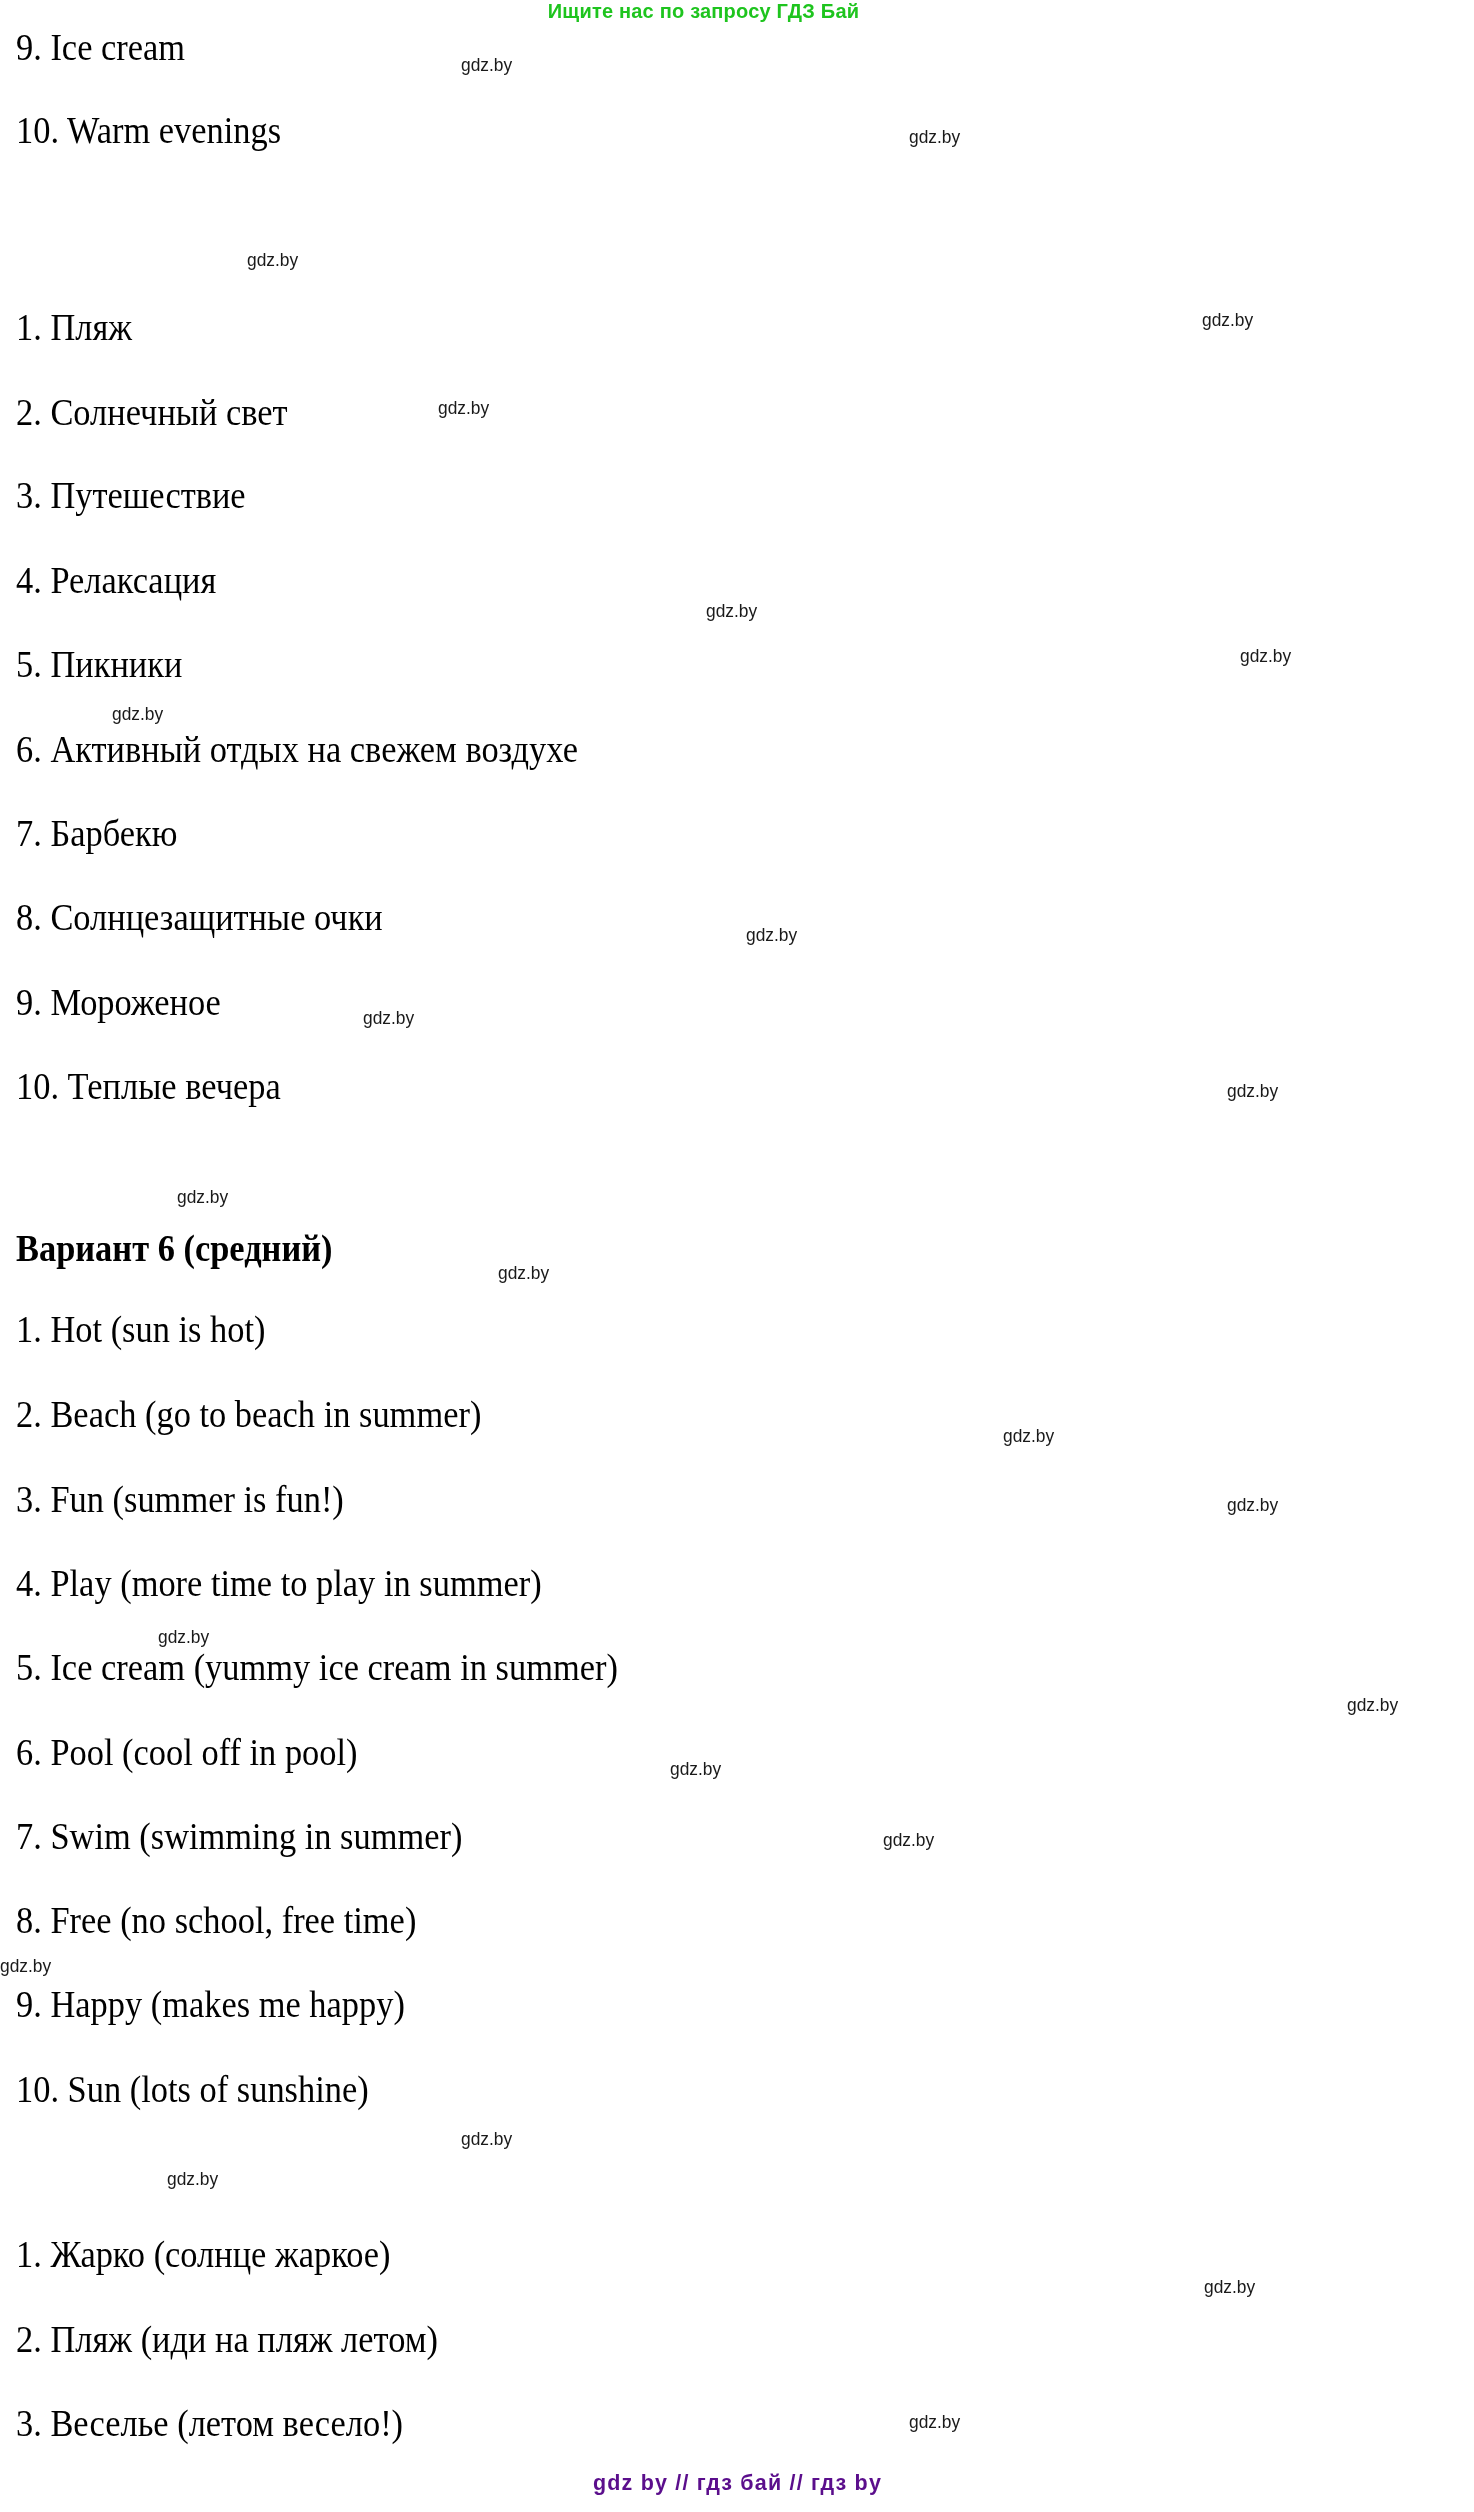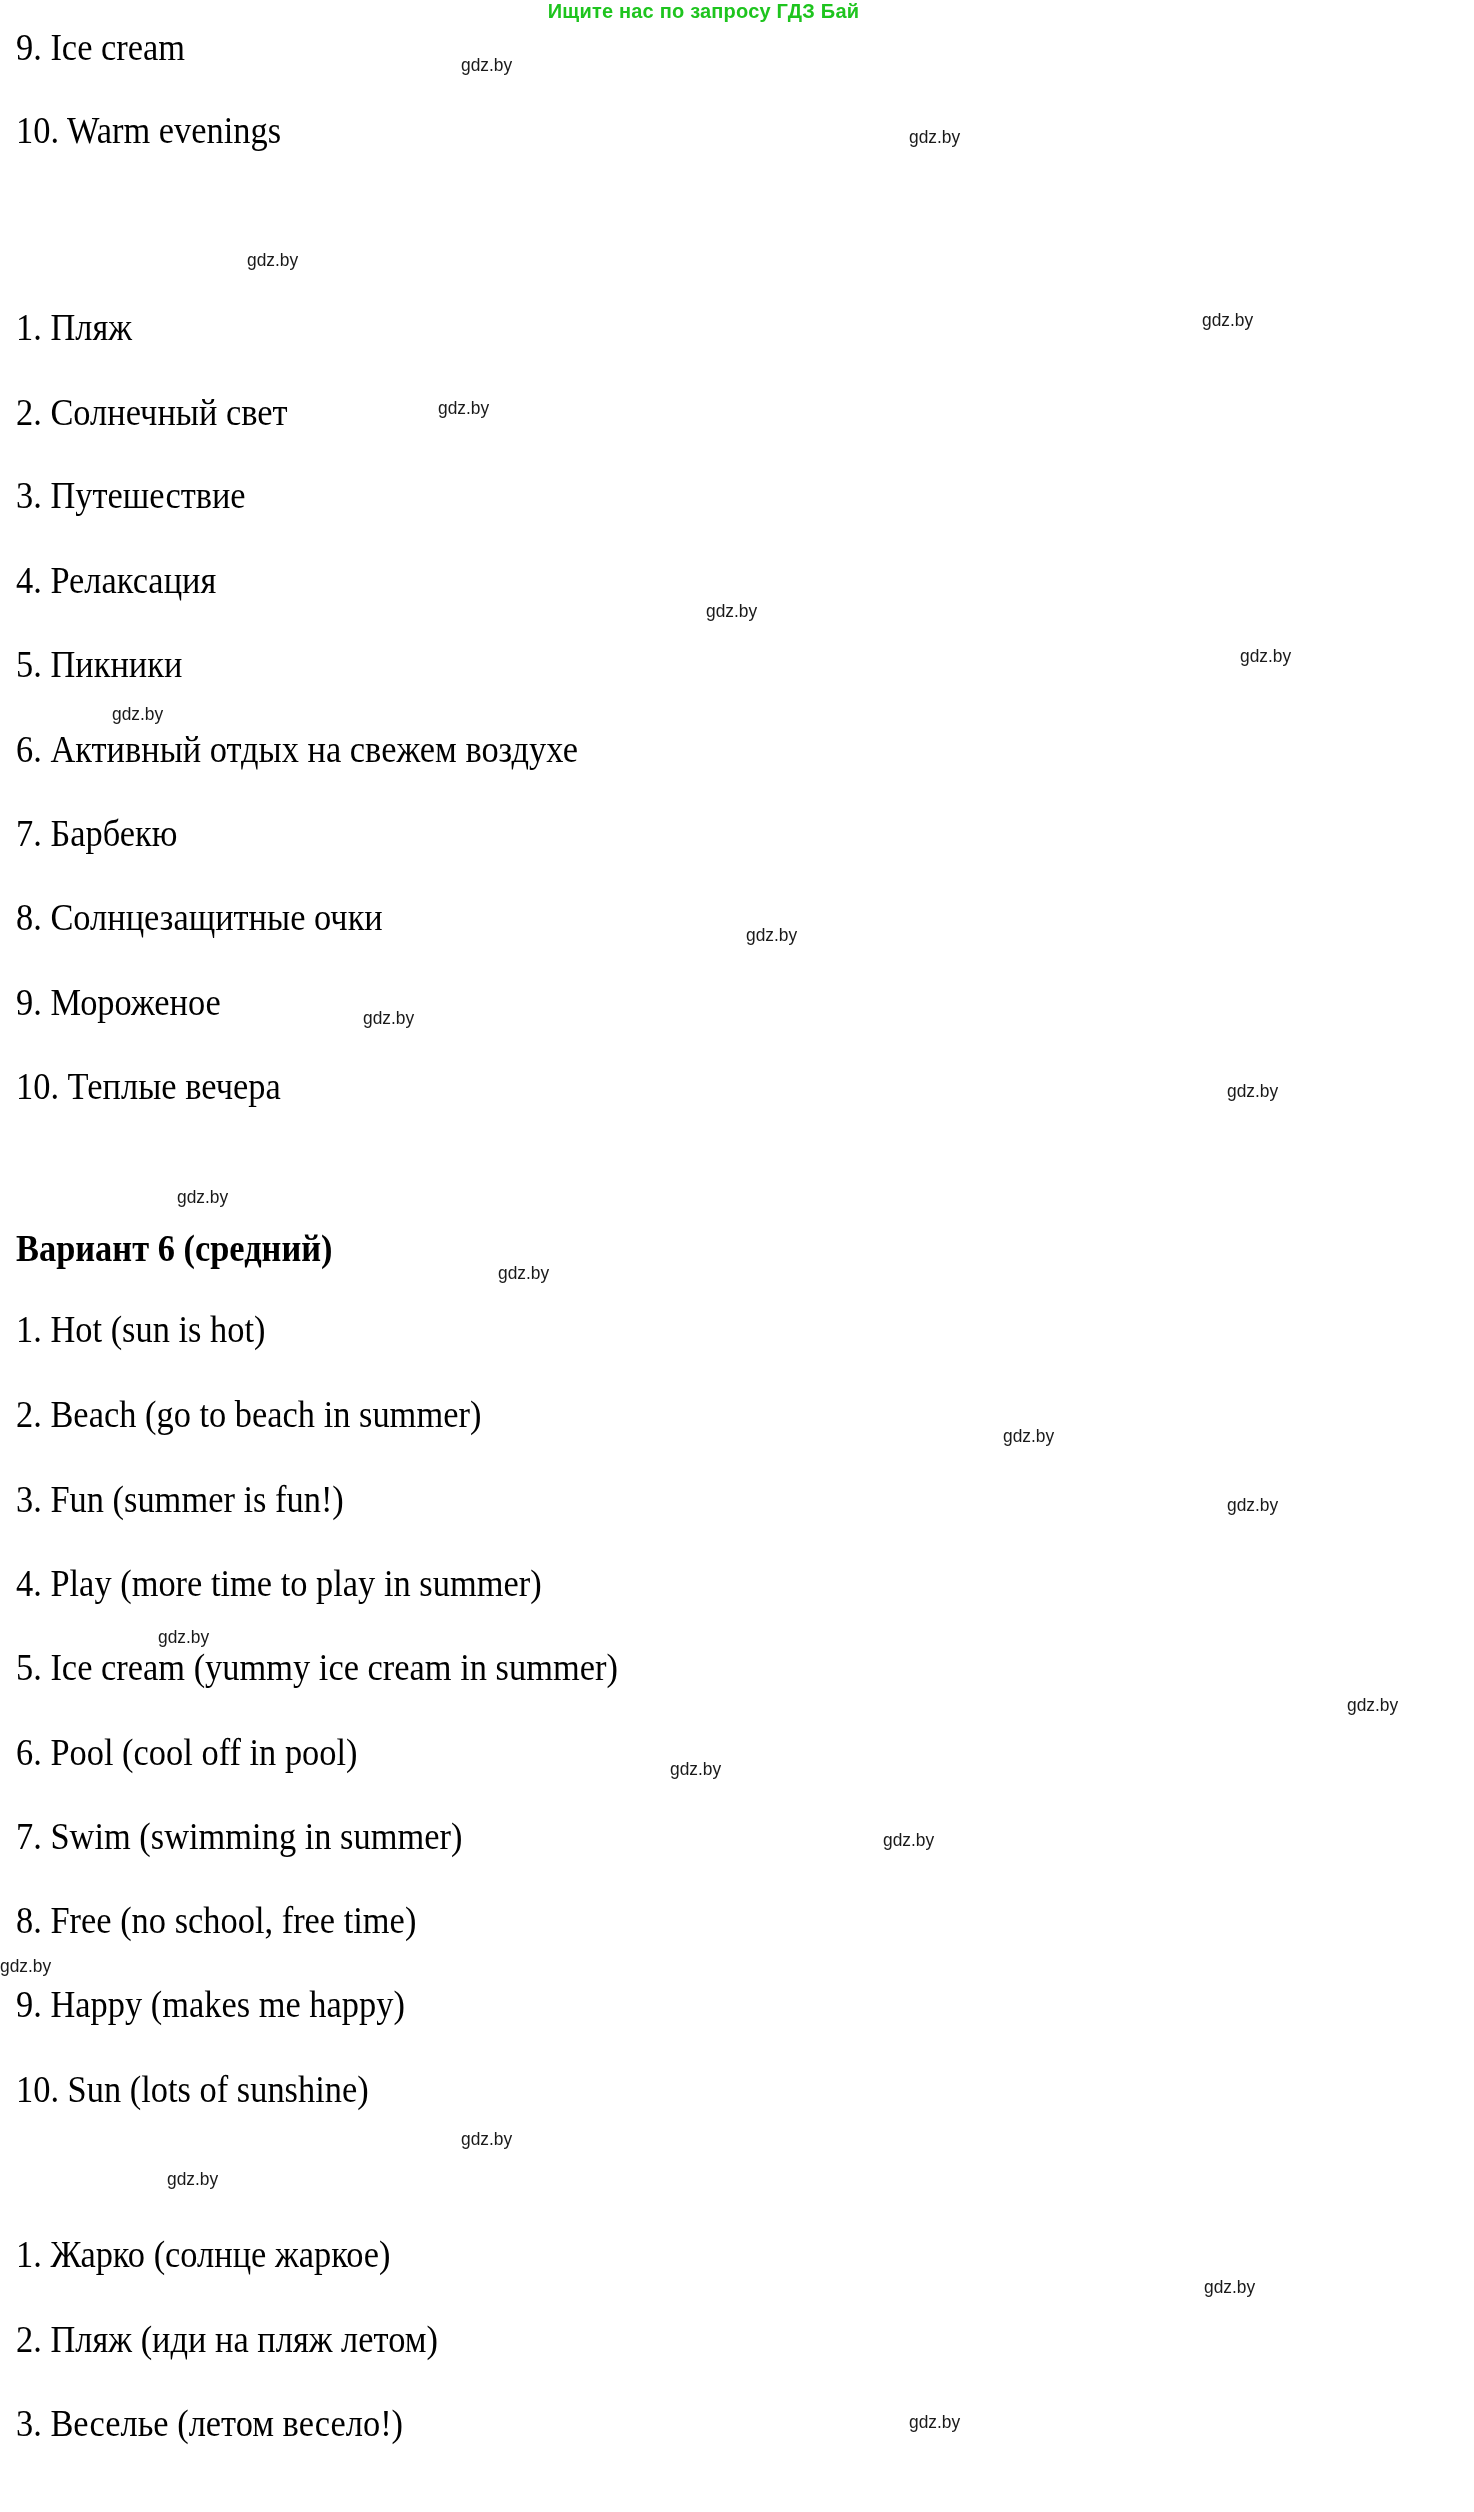--- a/index.html
+++ b/index.html
@@ -129,15 +129,16 @@
       <div class="line" style="left: 16px; top: 1734px;">6. Pool  (cool off in pool)</div>
       <div class="line" style="left: 16px; top: 1818px;">7. Swim  (swimming in summer)</div>
       <div class="line" style="left: 16px; top: 1902px;">8. Free  (no school, free time)</div>
       <div class="line" style="left: 16px; top: 1986px;">9. Happy  (makes me happy)</div>
       <div class="line" style="left: 16px; top: 2071px;">10. Sun  (lots of sunshine)</div>
       <div class="line" style="left: 16px; top: 2236px;">1. Жарко (солнце жаркое)</div>
       <div class="line" style="left: 16px; top: 2321px;">2. Пляж (иди на пляж летом)</div>
       <div class="line" style="left: 16px; top: 2405px;">3. Веселье (летом весело!)</div>
     </div>
 
+  <div class="promo-footer" style="color: rgb(91, 14, 140);">gdz by  //  гдз бай  //  гдз by</div>
 
 </div>
 
 
 </body></html>

